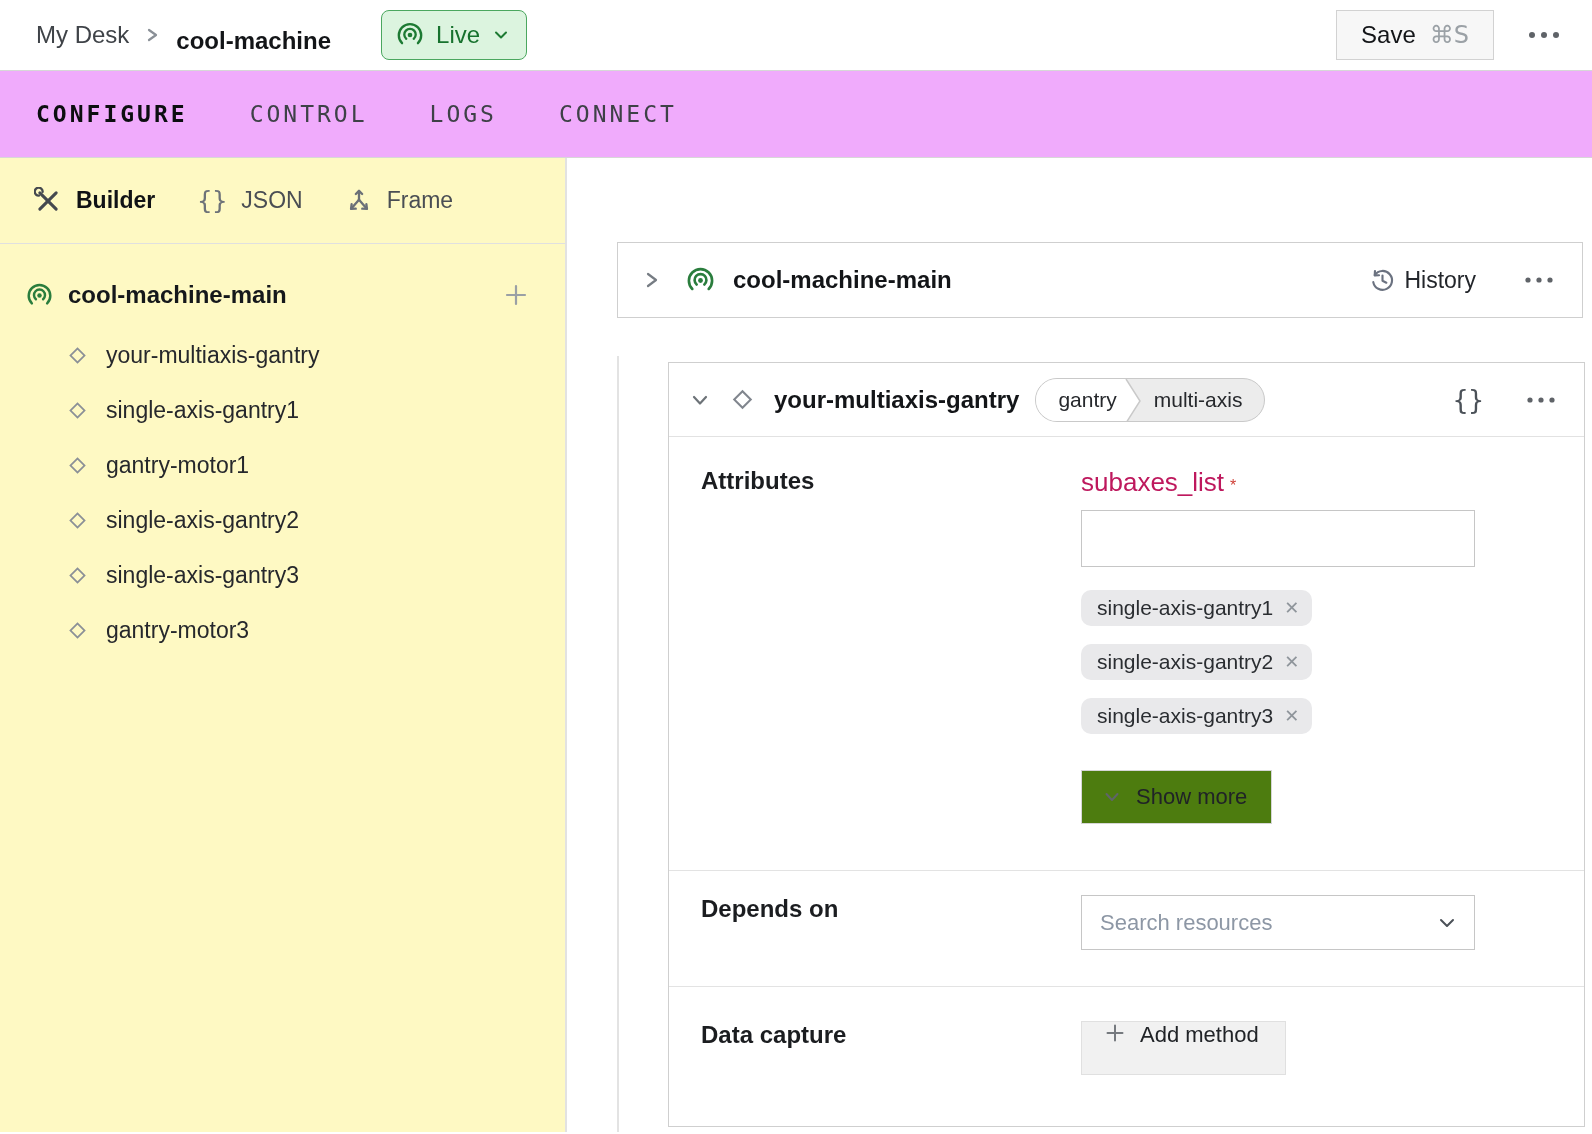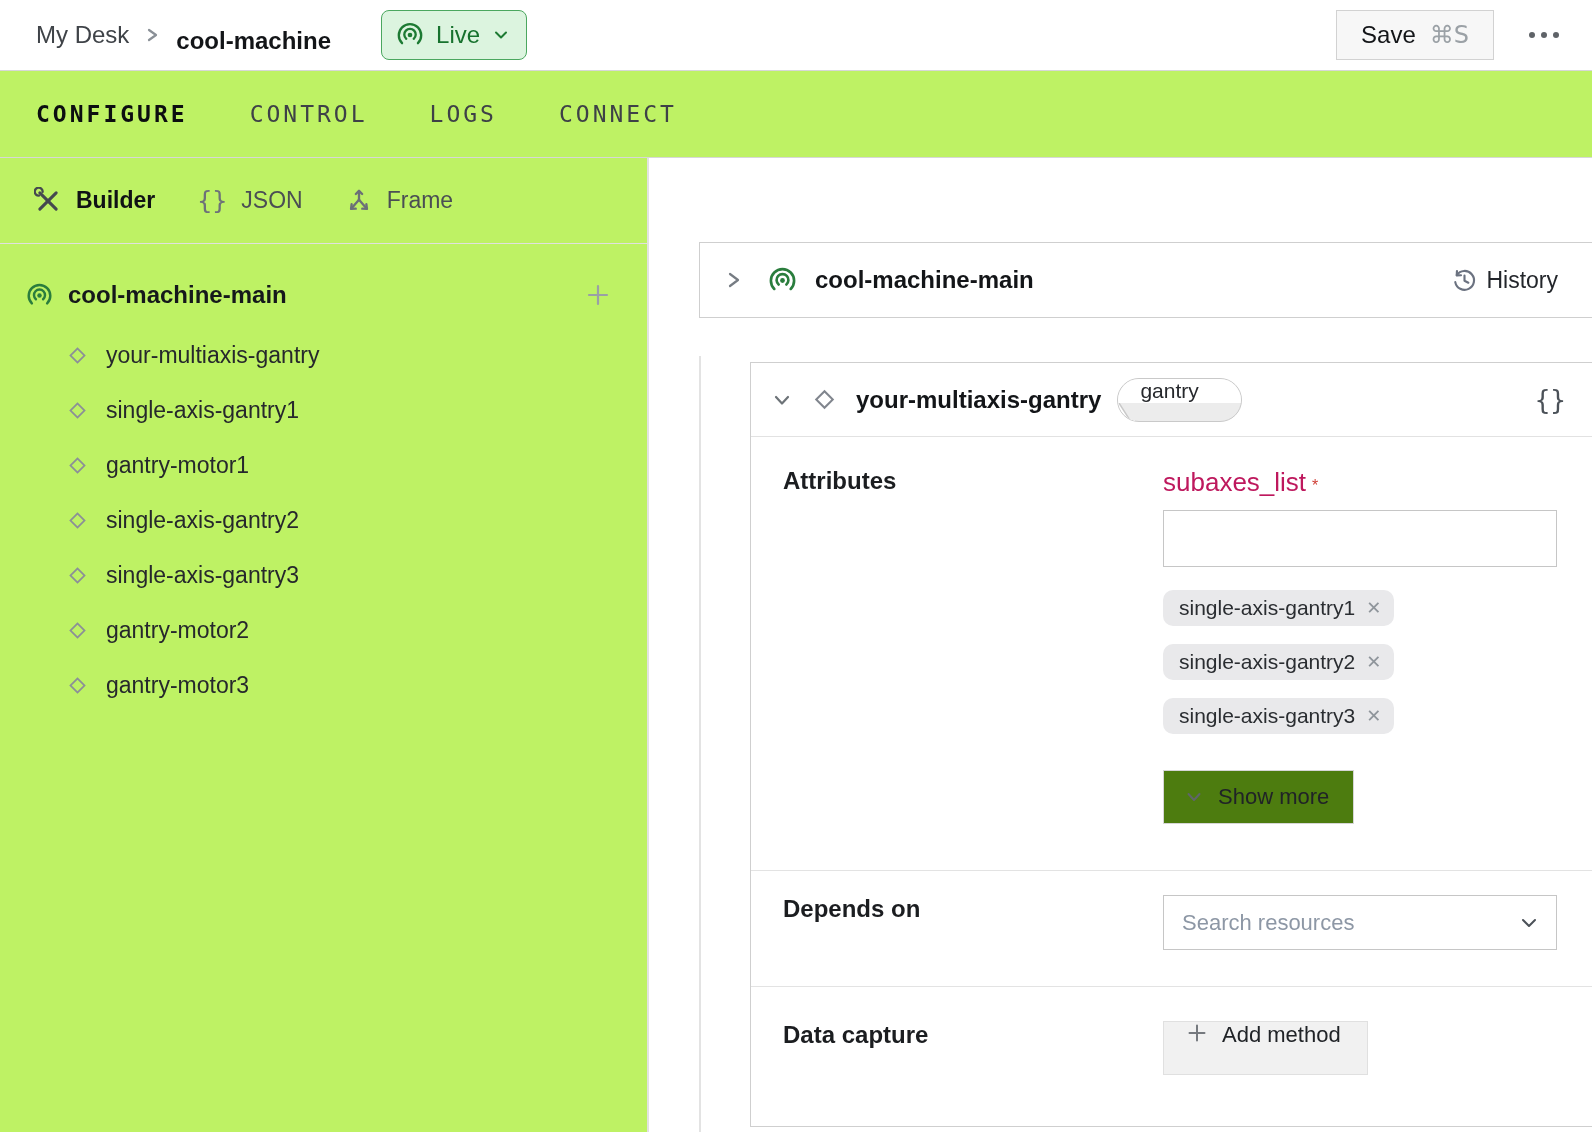--- a/index.html
+++ b/index.html
@@ -38,37 +38,37 @@
     display: inline-flex; align-items: center; gap: 14px;
     background: #f7f7f7; border: 1px solid #d2d2d2;
     font-size: 24px; color: #131518; cursor: pointer;
   }
   .save-shortcut { color: #9ba1a6; font-family: "DejaVu Sans", sans-serif; }
   .dots { cursor: pointer; }
 
   
   .tabbar {
     height: 88px;
-    background: #bef264;
+    background: #f0abfc;
     border-top: 1px solid #d7d7d7;
     border-bottom: 1px solid #d7d7d7;
     display: flex; align-items: center;
     padding-left: 36px;
     font-family: "DejaVu Sans Mono", monospace;
     font-size: 23px; letter-spacing: 3px;
   }
   .tab { margin-right: 62px; color: #3e4147; cursor: pointer; }
   .tab.active { font-weight: bold; color: #0c0e10; }
 
   
   .workspace { display: flex; height: 974px; }
 
   .sidebar {
-    width: 649px; flex: none;
-    background: #bef264;
+    width: 567px; flex: none;
+    background: #fef9c3;
     border-right: 2px solid #e2e2e2;
   }
   .views-row {
     height: 86px;
     border-bottom: 1px solid #e0e0e0;
     display: flex; align-items: center;
     padding-left: 34px;
   }
   .view { display: flex; align-items: center; gap: 14px; font-size: 23px; color: #4a4e54; margin-right: 42px; cursor: pointer; }
   .view.active { font-weight: bold; color: #101215; }
@@ -114,21 +114,20 @@
   .res-title { margin-left: 18px; font-size: 24px; font-weight: bold; color: #131518; white-space: nowrap; }
   .res-header .diamond { margin-left: 18px; }
   .tag-pill {
     margin-left: 16px;
     height: 44px;
     border: 1.5px solid #c9c9c9; border-radius: 22px;
     overflow: hidden;
     display: flex; align-items: stretch;
     font-size: 21px; color: #26282c;
     background: #ececec;
-    flex-direction: column;
   }
   .tag-seg1 { background: #fff; display: flex; align-items: center; padding: 0 8px 0 22px; }
   .tag-div { width: 17px; background: #fff; }
   .tag-seg2 { display: flex; align-items: center; padding: 0 22px 0 12px; }
   .res-header-right { margin-left: auto; display: flex; align-items: center; gap: 40px; }
   .curly-btn { font-family: "DejaVu Sans Mono", monospace; font-size: 26px; color: #4b5158; cursor: pointer; }
 
   .section { display: flex; padding-left: 32px; }
   .sec-label { width: 380px; flex: none; font-size: 24px; font-weight: bold; color: #1b1d20; }
   .sec-attributes { padding-top: 30px; padding-bottom: 46px; }
@@ -302,26 +301,20 @@
         <div class="tree-item">
           <svg width="23" height="23" viewBox="0 0 24 24">
               <rect x="6.8" y="6.8" width="10.4" height="10.4" transform="rotate(45 12 12)" fill="none" stroke="#8b9097" stroke-width="1.8"></rect>
             </svg>
           <span>single-axis-gantry3</span>
         </div>
         <div class="tree-item">
           <svg width="23" height="23" viewBox="0 0 24 24">
               <rect x="6.8" y="6.8" width="10.4" height="10.4" transform="rotate(45 12 12)" fill="none" stroke="#8b9097" stroke-width="1.8"></rect>
             </svg>
-          <span>gantry-motor2</span>
-        </div>
-        <div class="tree-item">
-          <svg width="23" height="23" viewBox="0 0 24 24">
-              <rect x="6.8" y="6.8" width="10.4" height="10.4" transform="rotate(45 12 12)" fill="none" stroke="#8b9097" stroke-width="1.8"></rect>
-            </svg>
           <span>gantry-motor3</span>
         </div>
       </div>
     </div>
   </div>
 
   <div class="main">
 
     <div class="part-header-card">
       <span>

